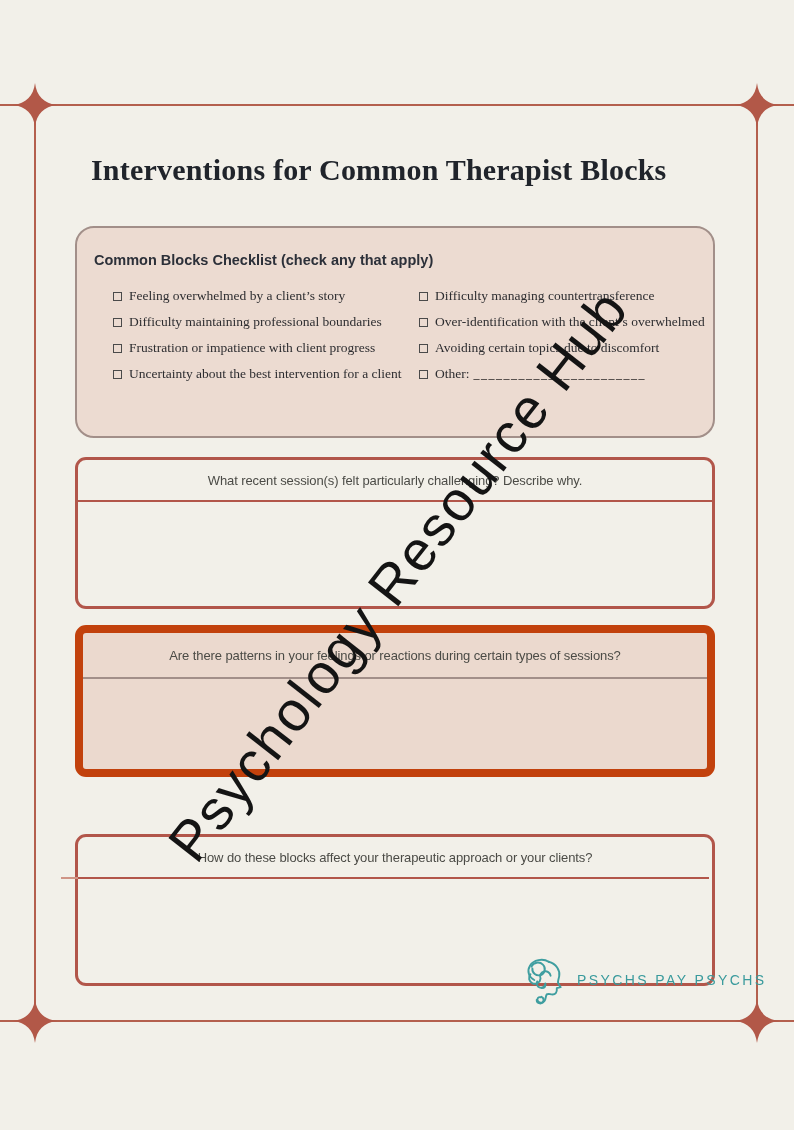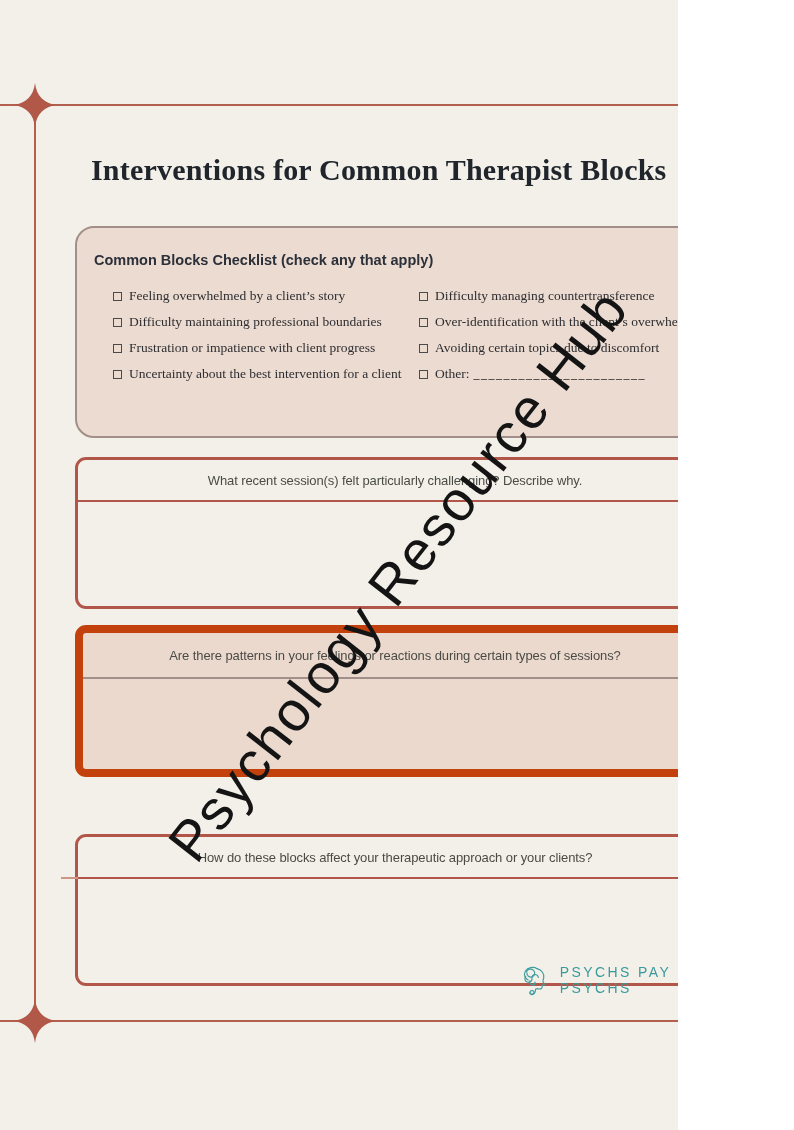--- a/index.html
+++ b/index.html
@@ -1,16 +1,16 @@
 <!DOCTYPE html>
 <html><head>
 <meta charset="utf-8">
 <style>
   html,body{margin:0;padding:0;}
-  .page{position:relative;width:678px;height:1130px;background:#f2f0e9;overflow:hidden;
+  .page{position:relative;width:794px;height:1130px;background:#f2f0e9;overflow:hidden;
         font-family:"Liberation Sans",sans-serif;}
   
   .frame-line{position:absolute;background:#b4604e;}
   .fl-top{left:0;top:104px;width:794px;height:2px;}
   .fl-bottom{left:0;top:1020px;width:794px;height:2px;}
   .fl-left{left:34px;top:104px;width:2px;height:918px;}
   .fl-right{left:756px;top:104px;width:2px;height:918px;}
   .star{position:absolute;width:44px;height:44px;}
   .star svg{display:block;}
   .st-tl{left:13px;top:83px;} .st-tr{left:735px;top:83px;}

